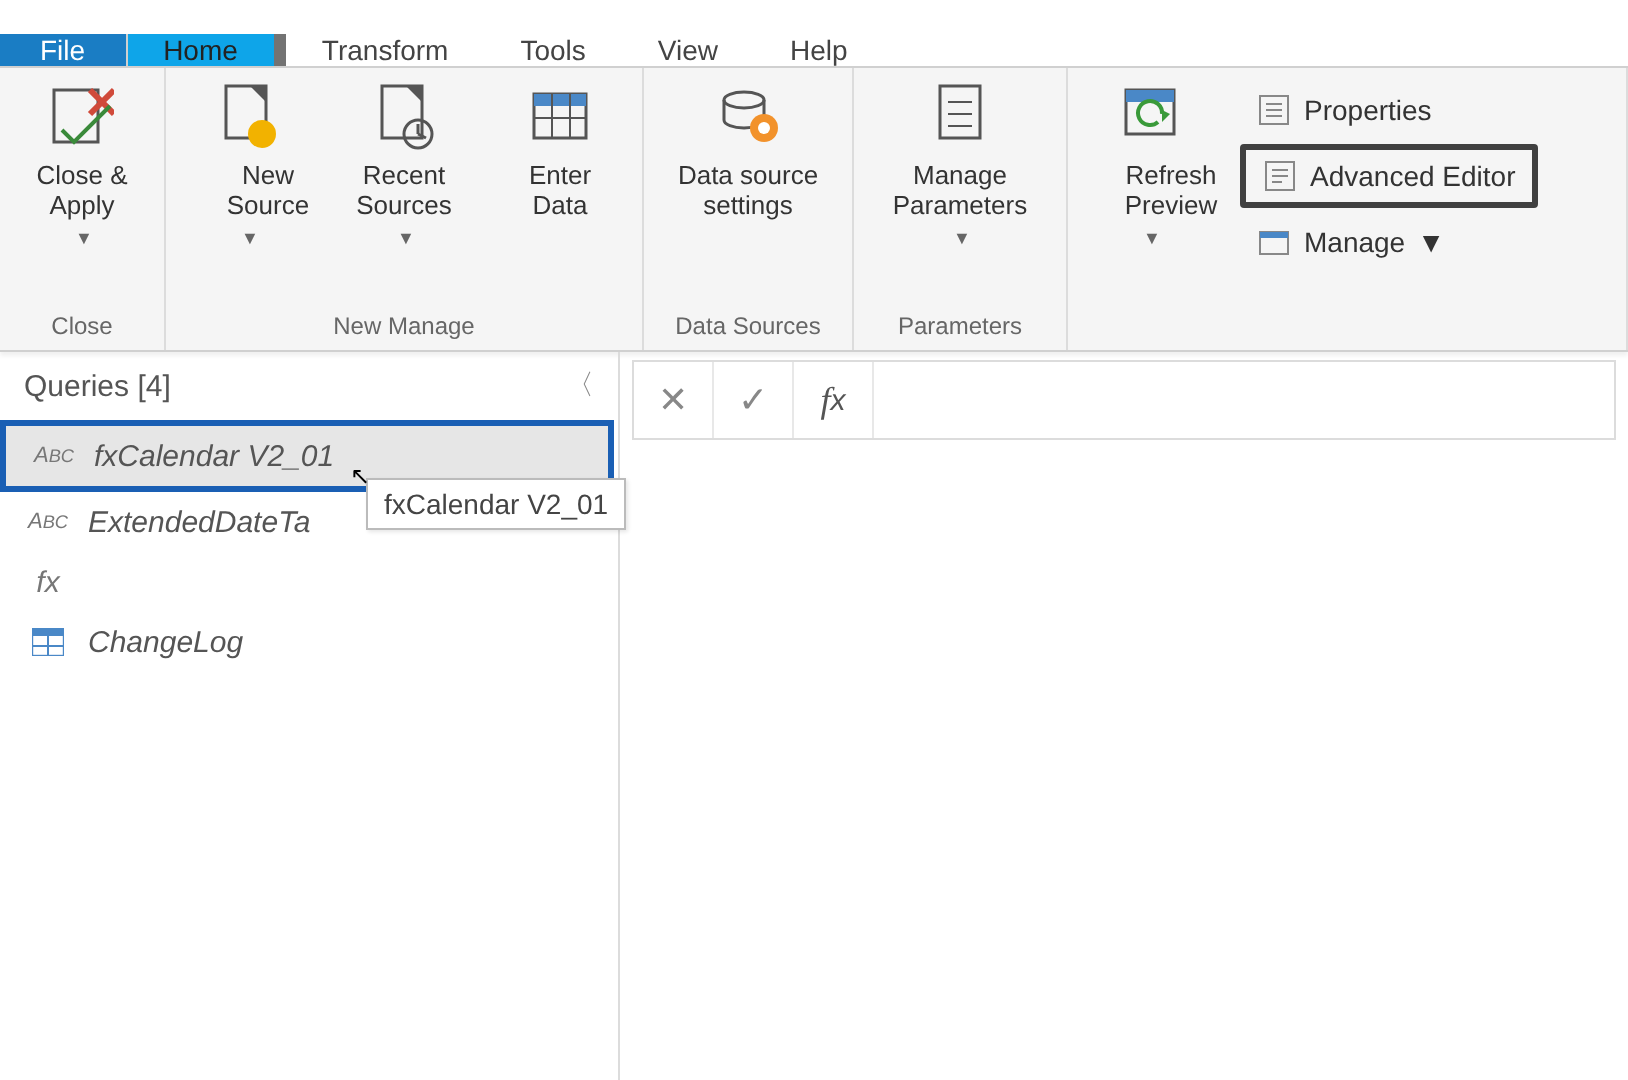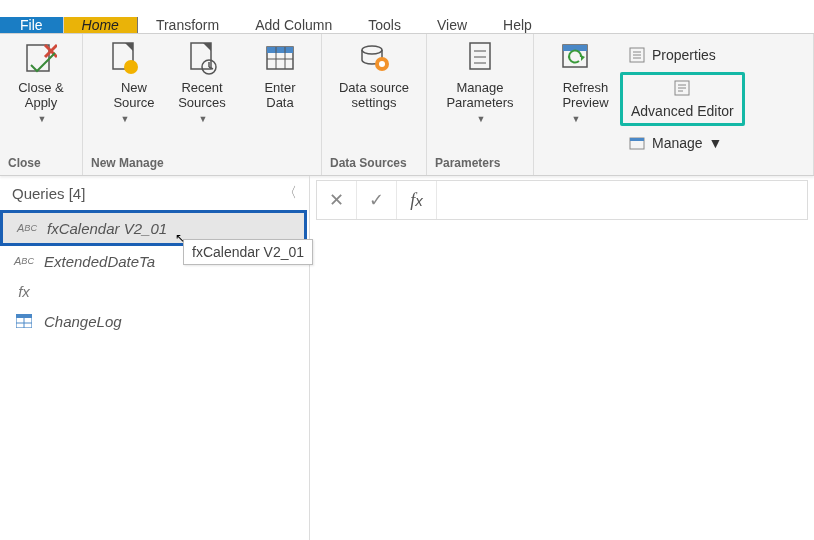--- a/index.html
+++ b/index.html
@@ -2,37 +2,37 @@
 <html><head>
 <meta charset="utf-8">
 <style>
   * { box-sizing: border-box; margin: 0; padding: 0; font-family: "Segoe UI", Tahoma, sans-serif; }
   body { width: 814px; height: 540px; background: #fff; font-size: 13px; color: #333; overflow: hidden; }
 
   
   .tab-strip { display: flex; align-items: flex-end; height: 34px; border-bottom: 1px solid #d0d0d0; background: #fff; }
   .tab { display: flex; align-items: center; padding: 0 18px; font-size: 14px; color: #444; cursor: pointer; }
   .tab.file { background: #1a7dc4; color: #fff; padding: 0 20px; }
-  .tab.active { background: #eab308; border-left: 1px solid #d0d0d0; border-right: 1px solid #737373; color: #222; font-style: italic; }
+  .tab.active { background: #0ea5e9; border-left: 1px solid #d0d0d0; border-right: 6px solid #737373; color: #222; }
 
   
   .ribbon { display: flex; height: 142px; background: #f5f5f5; border-bottom: 1px solid #d0d0d0; box-shadow: 0 2px 2px rgba(0,0,0,0.06); }
   .group { display: flex; flex-direction: column; justify-content: space-between; border-right: 1px solid #dcdcdc; padding: 6px 8px 2px 8px; }
   .group-controls { display: flex; align-items: flex-start; gap: 12px; }
-  .group-label { font-size: 12px; color: #666; padding: 3px 0; font-weight: bold; }
+  .group-label { text-align: center; font-size: 12px; color: #666; padding: 3px 0; }
 
   .big-btn { display: flex; flex-direction: column; align-items: center; justify-content: flex-start; width: 66px; text-align: center; font-size: 13px; color: #333; cursor: pointer; gap: 4px; }
   .big-btn .icon { width: 32px; height: 36px; display: flex; align-items: center; justify-content: center; }
   .big-btn .caret { font-size: 9px; color: #666; margin-left: 2px; }
 
   .query-side { display: flex; flex-direction: column; gap: 4px; padding-top: 2px; }
   .small-btn { display: flex; align-items: center; gap: 6px; padding: 4px 8px; font-size: 14px; color: #333; cursor: pointer; white-space: nowrap; }
   .small-btn .icon { width: 18px; height: 18px; display:flex;align-items:center;justify-content:center; }
 
-  .highlight { border: 3px solid #14b8a6; border-radius: 2px; flex-direction: column; }
+  .highlight { border: 3px solid #404040; border-radius: 2px; }
 
   
   .content { display: flex; height: calc(540px - 34px - 142px); }
   .queries-pane { width: 310px; border-right: 1px solid #dcdcdc; display: flex; flex-direction: column; }
   .queries-header { display: flex; align-items: center; justify-content: space-between; padding: 8px 12px; font-size: 15px; color: #555; }
   .queries-header .chev { font-size: 14px; color: #888; cursor: pointer; }
 
   .query-item { display: flex; align-items: center; gap: 10px; padding: 6px 10px 6px 14px; font-size: 15px; color: #444; cursor: pointer; position: relative; }
   .query-item .qicon { width: 20px; height: 18px; display:flex;align-items:center;justify-content:center; font-style: italic; }
   .query-item.selected { background: #e6e6e6; }
@@ -51,21 +51,20 @@
 
   svg { display:block; }
 </style>
 </head>
 <body>
 
 <div class="tab-strip">
   <div class="tab file">File</div>
   <div class="tab active">Home</div>
   <div class="tab">Transform</div>
-  <div class="tab">Add Column</div>
   <div class="tab">Tools</div>
   <div class="tab">View</div>
   <div class="tab">Help</div>
 </div>
 
 <div class="ribbon">
 
   <div class="group">
     <div class="group-controls">
       <div class="big-btn">

